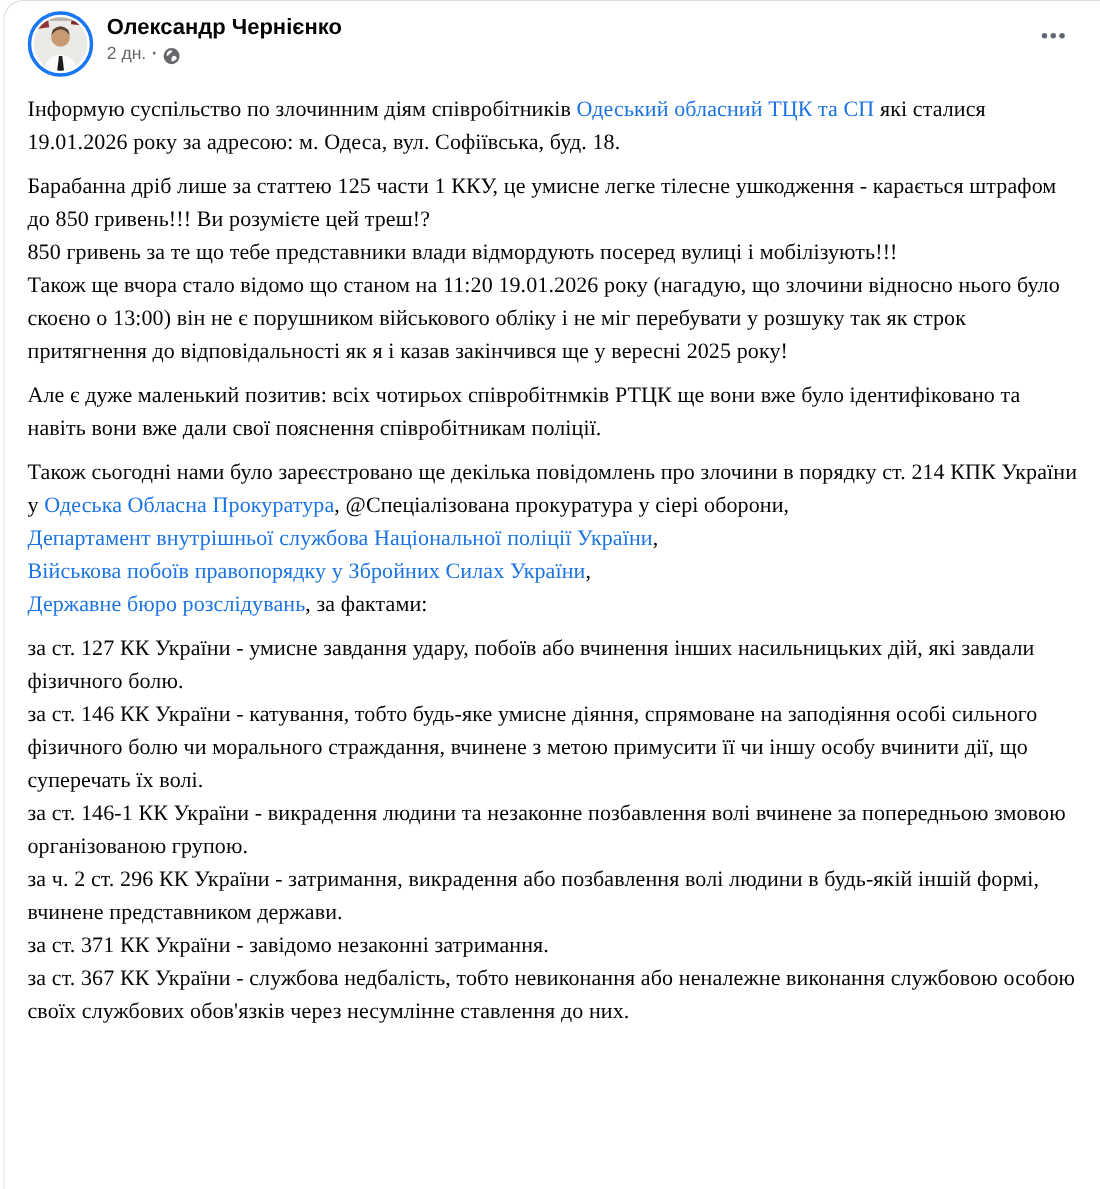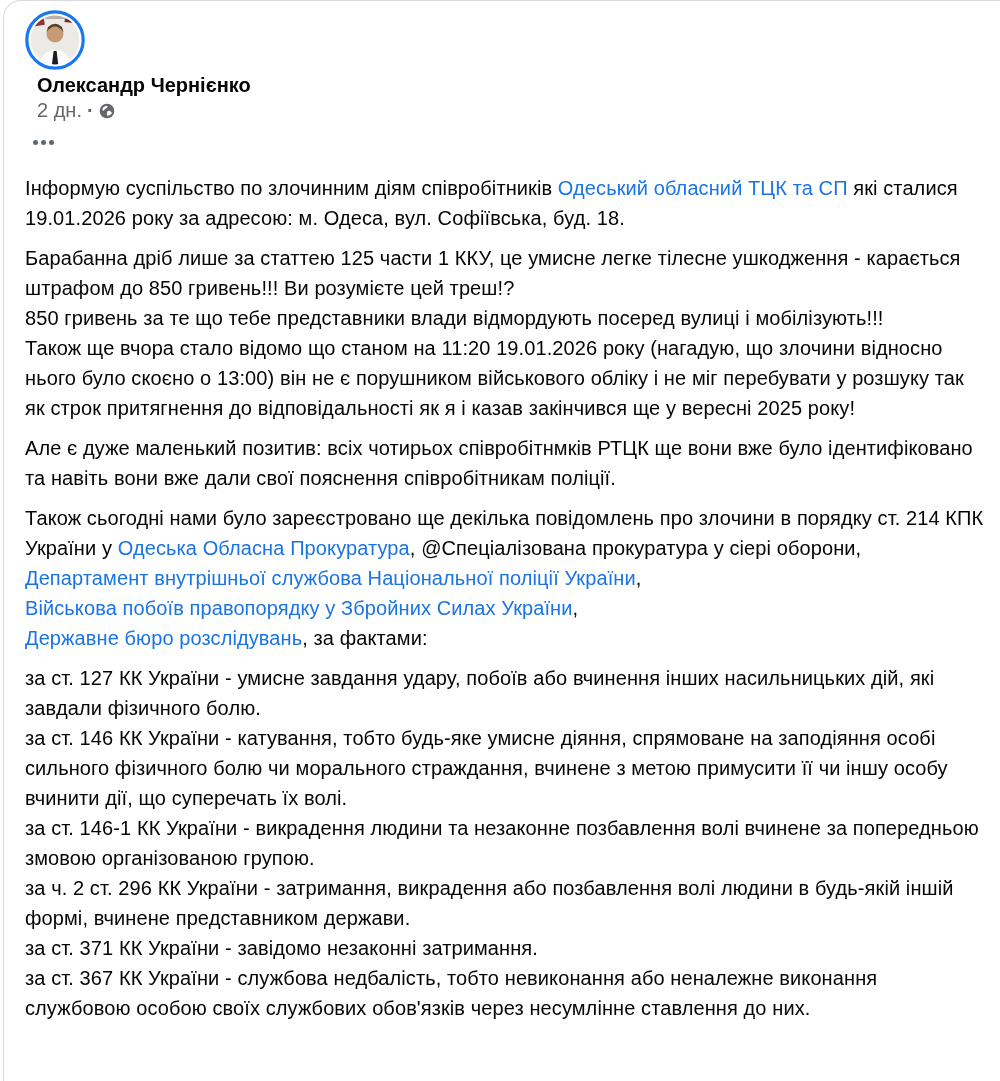--- a/index.html
+++ b/index.html
@@ -18,42 +18,43 @@
   }
   .card{
     width:997px;height:1081px;margin-left:3px;
     background:#fff;
     border-left:1px solid var(--border);
     border-top:1px solid var(--border);
     border-top-left-radius:18px;
     padding:9px 14px 0 21px;
   }
   
-  .hdr{display:flex;align-items:flex-start;flex-direction:column;}
+  .hdr{display:flex;align-items:flex-start;}
   .avatar-wrap{width:60px;height:60px;flex:0 0 auto;cursor:pointer;}
   .hdr-mid{margin-left:12px;padding-top:2px;flex:1 1 auto;min-width:0;}
   .author{
     font-size:20px;font-weight:700;line-height:26px;color:var(--text);
     cursor:pointer;display:inline-block;
   }
-  .meta{display:flex;align-items:center;gap:5px;margin-top:2px;color:var(--muted);font-size:20px;line-height:20px;}
+  .meta{display:flex;align-items:center;gap:5px;margin-top:2px;color:var(--muted);font-size:16px;line-height:20px;}
   .meta .ts{cursor:pointer;}
   .meta .dotsep{font-weight:700;}
   .globe{width:16px;height:16px;display:inline-block;margin-top:1px;}
   .more-btn{
     flex:0 0 auto;display:flex;align-items:center;gap:3px;
     padding:14px 8px;margin-top:6px;margin-right:10px;cursor:pointer;border-radius:50%;
   }
   .more-btn i{width:5px;height:5px;border-radius:50%;background:#606770;display:block;}
   
   .post-body{margin-top:14px;padding-right:1px;}
   .para{
     font-size:20px;line-height:30px;color:var(--text);
     white-space:pre-wrap;margin:0 0 10px 0;
     letter-spacing:.1px;
+    font-family:Liberation Serif, serif;
   }
   .mention{color:var(--link);text-decoration:none;cursor:pointer;}
 </style>
 </head>
 <body>
 
 <div class="card">
 
   <div class="hdr">
 

